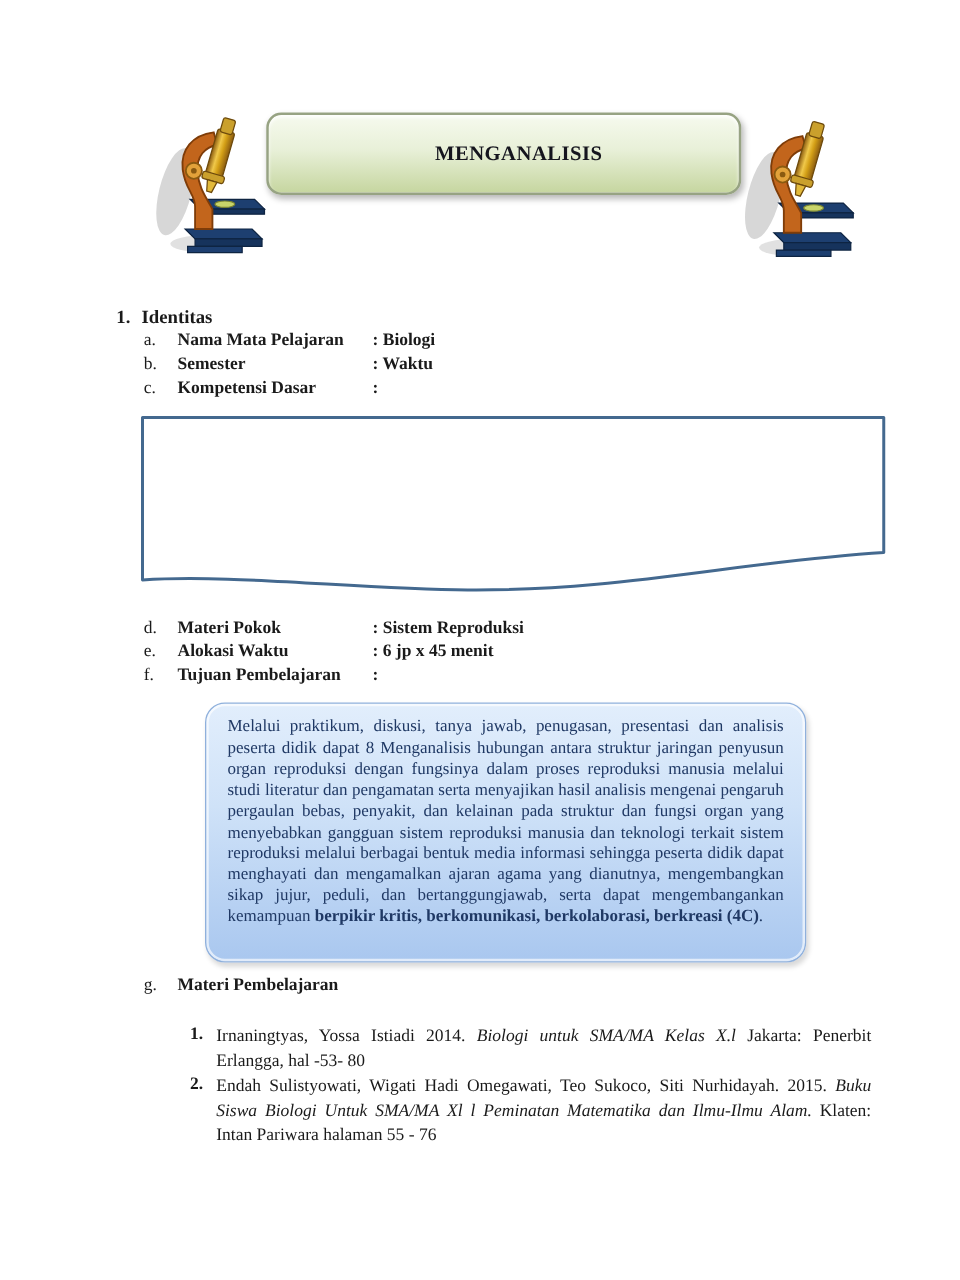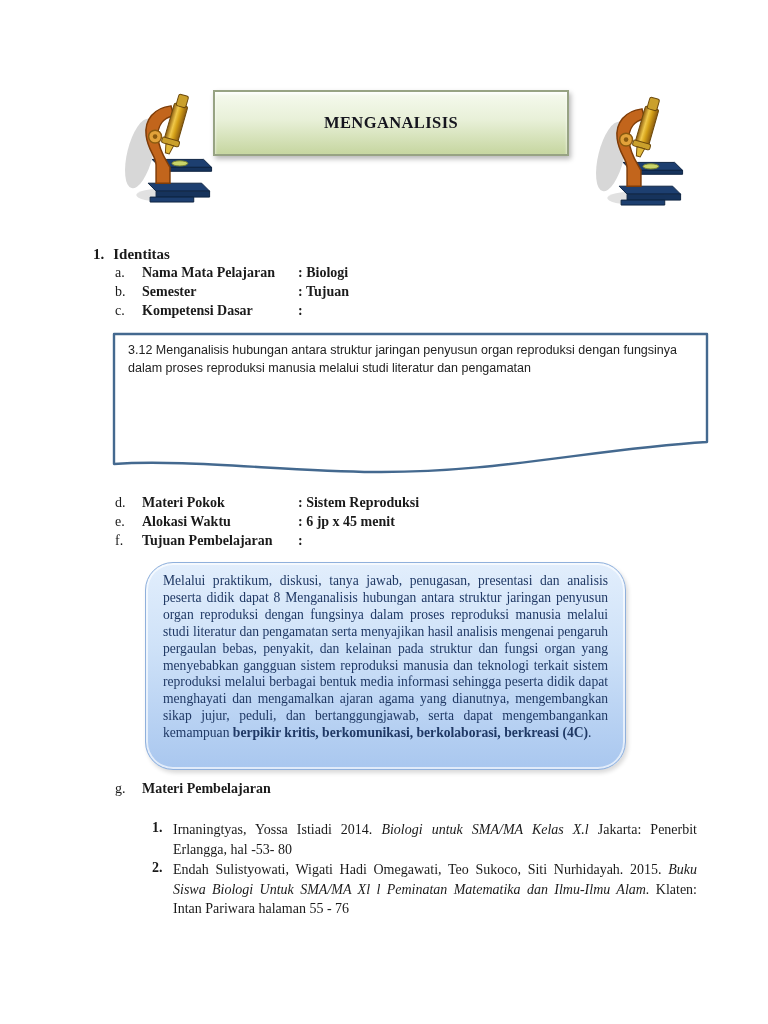--- a/index.html
+++ b/index.html
@@ -1,23 +1,23 @@
 <!DOCTYPE html>
 <html><head>
 <meta charset="utf-8">
 <style>
   html,body{margin:0;padding:0;background:#ffffff;}
   #page{position:relative;width:768px;height:1024px;background:#ffffff;overflow:hidden;
         font-family:"Liberation Serif",serif;color:#1a1a1a;}
   
   .banner{position:absolute;left:213px;top:90px;width:352px;height:62px;
-          border:2px solid #97a383;border-radius:0;
+          border:2px solid #97a383;border-radius:12px;
           background:linear-gradient(to bottom,#f6faee 0%,#e8f0d8 45%,#c6d6a0 100%);
           box-shadow:2px 3px 5px rgba(0,0,0,.28), inset 0 2px 3px rgba(255,255,255,.9);
-          display:flex;align-items:center;justify-content:center;}
+          display:flex;align-items:center;justify-content:center;padding-left:24px;}
   .banner-line{font-weight:bold;font-size:16.5px;line-height:1.4;letter-spacing:.4px;color:#15151e;}
   
   .scope{position:absolute;width:106px;height:114px;}
   .scope-left{left:111px;top:92px;}
   .scope-right{left:582px;top:95px;}
   
   .sec-head{position:absolute;left:93px;top:246px;font-size:15px;font-weight:bold;}
   .sec-head .num{margin-right:9px;}
   .plist{position:absolute;font-size:14px;}
   .plist-abc{left:93px;top:265px;}
@@ -26,22 +26,22 @@
   .prow .lt{position:absolute;left:22px;font-weight:normal;}
   .prow .lb{position:absolute;left:49px;font-weight:bold;white-space:nowrap;}
   .prow .vl{position:absolute;left:185px;font-weight:bold;white-space:nowrap;margin-left:20px;}
   
   .kdbox{position:absolute;left:112px;top:332px;width:598px;height:142px;}
   .kdbox svg{position:absolute;left:0;top:0;}
   .kdtext{position:absolute;left:16px;top:9px;width:566px;
           font-family:"Liberation Sans",sans-serif;font-size:12.5px;line-height:1.44;color:#222;}
   .kdtext p{margin:0 0 10px 0;}
   
-  .tujuan{position:absolute;left:145px;top:562px;width:479px;height:206px;
-          border:1px solid #8fb0dc;border-radius:28px;
+  .tujuan{position:absolute;left:164px;top:562px;width:479px;height:206px;
+          border:1px solid #8fb0dc;border-radius:16px;
           background:linear-gradient(to bottom,#e2eefc 0%,#cfe2f8 40%,#a9c7ef 100%);
           box-shadow:inset 0 0 0 2px rgba(255,255,255,.65), 2px 3px 4px rgba(0,0,0,.15);}
   .tujuan-text{position:absolute;left:17px;top:10px;width:445px;
           font-size:13.6px;line-height:16.9px;text-align:justify;color:#1f3864;}
   .tujuan-text .bold{font-weight:bold;}
   
   .materi-head{position:absolute;left:93px;top:781px;font-size:14px;}
   .materi-head .lt{position:absolute;left:22px;}
   .materi-head .lb{position:absolute;left:49px;font-weight:bold;white-space:nowrap;}
   .materi-sub{position:absolute;left:142px;top:800px;font-size:14px;font-weight:bold;white-space:nowrap;}
@@ -112,35 +112,34 @@
 
   <div class="plist plist-abc">
     <div class="prow">
       <span class="lt">a.</span>
       <span class="lb">Nama Mata Pelajaran</span>
       <span class="vl">: Biologi</span>
     </div>
     <div class="prow">
       <span class="lt">b.</span>
       <span class="lb">Semester</span>
-      <span class="vl">: Tujuan</span>
+      <span class="vl">: Waktu</span>
     </div>
     <div class="prow">
       <span class="lt">c.</span>
       <span class="lb">Kompetensi Dasar</span>
       <span class="vl">:</span>
     </div>
   </div>
 
   <div class="kdbox">
     <svg width="598" height="142" viewBox="0 0 598 142">
       <path d="M2,2 H595 V110 C480,117 385,141 262,140 C172,139 70,127 2,132 Z" fill="#ffffff" stroke="#44698f" stroke-width="2.4" stroke-linejoin="round"></path>
     </svg>
     <div class="kdtext">
-      <p>3.12 Menganalisis hubungan antara struktur jaringan penyusun organ reproduksi dengan fungsinya dalam proses reproduksi manusia melalui studi literatur dan pengamatan</p>
     </div>
   </div>
 
   <div class="plist plist-def">
     <div class="prow">
       <span class="lt">d.</span>
       <span class="lb">Materi Pokok</span>
       <span class="vl">: Sistem Reproduksi</span>
     </div>
     <div class="prow">

